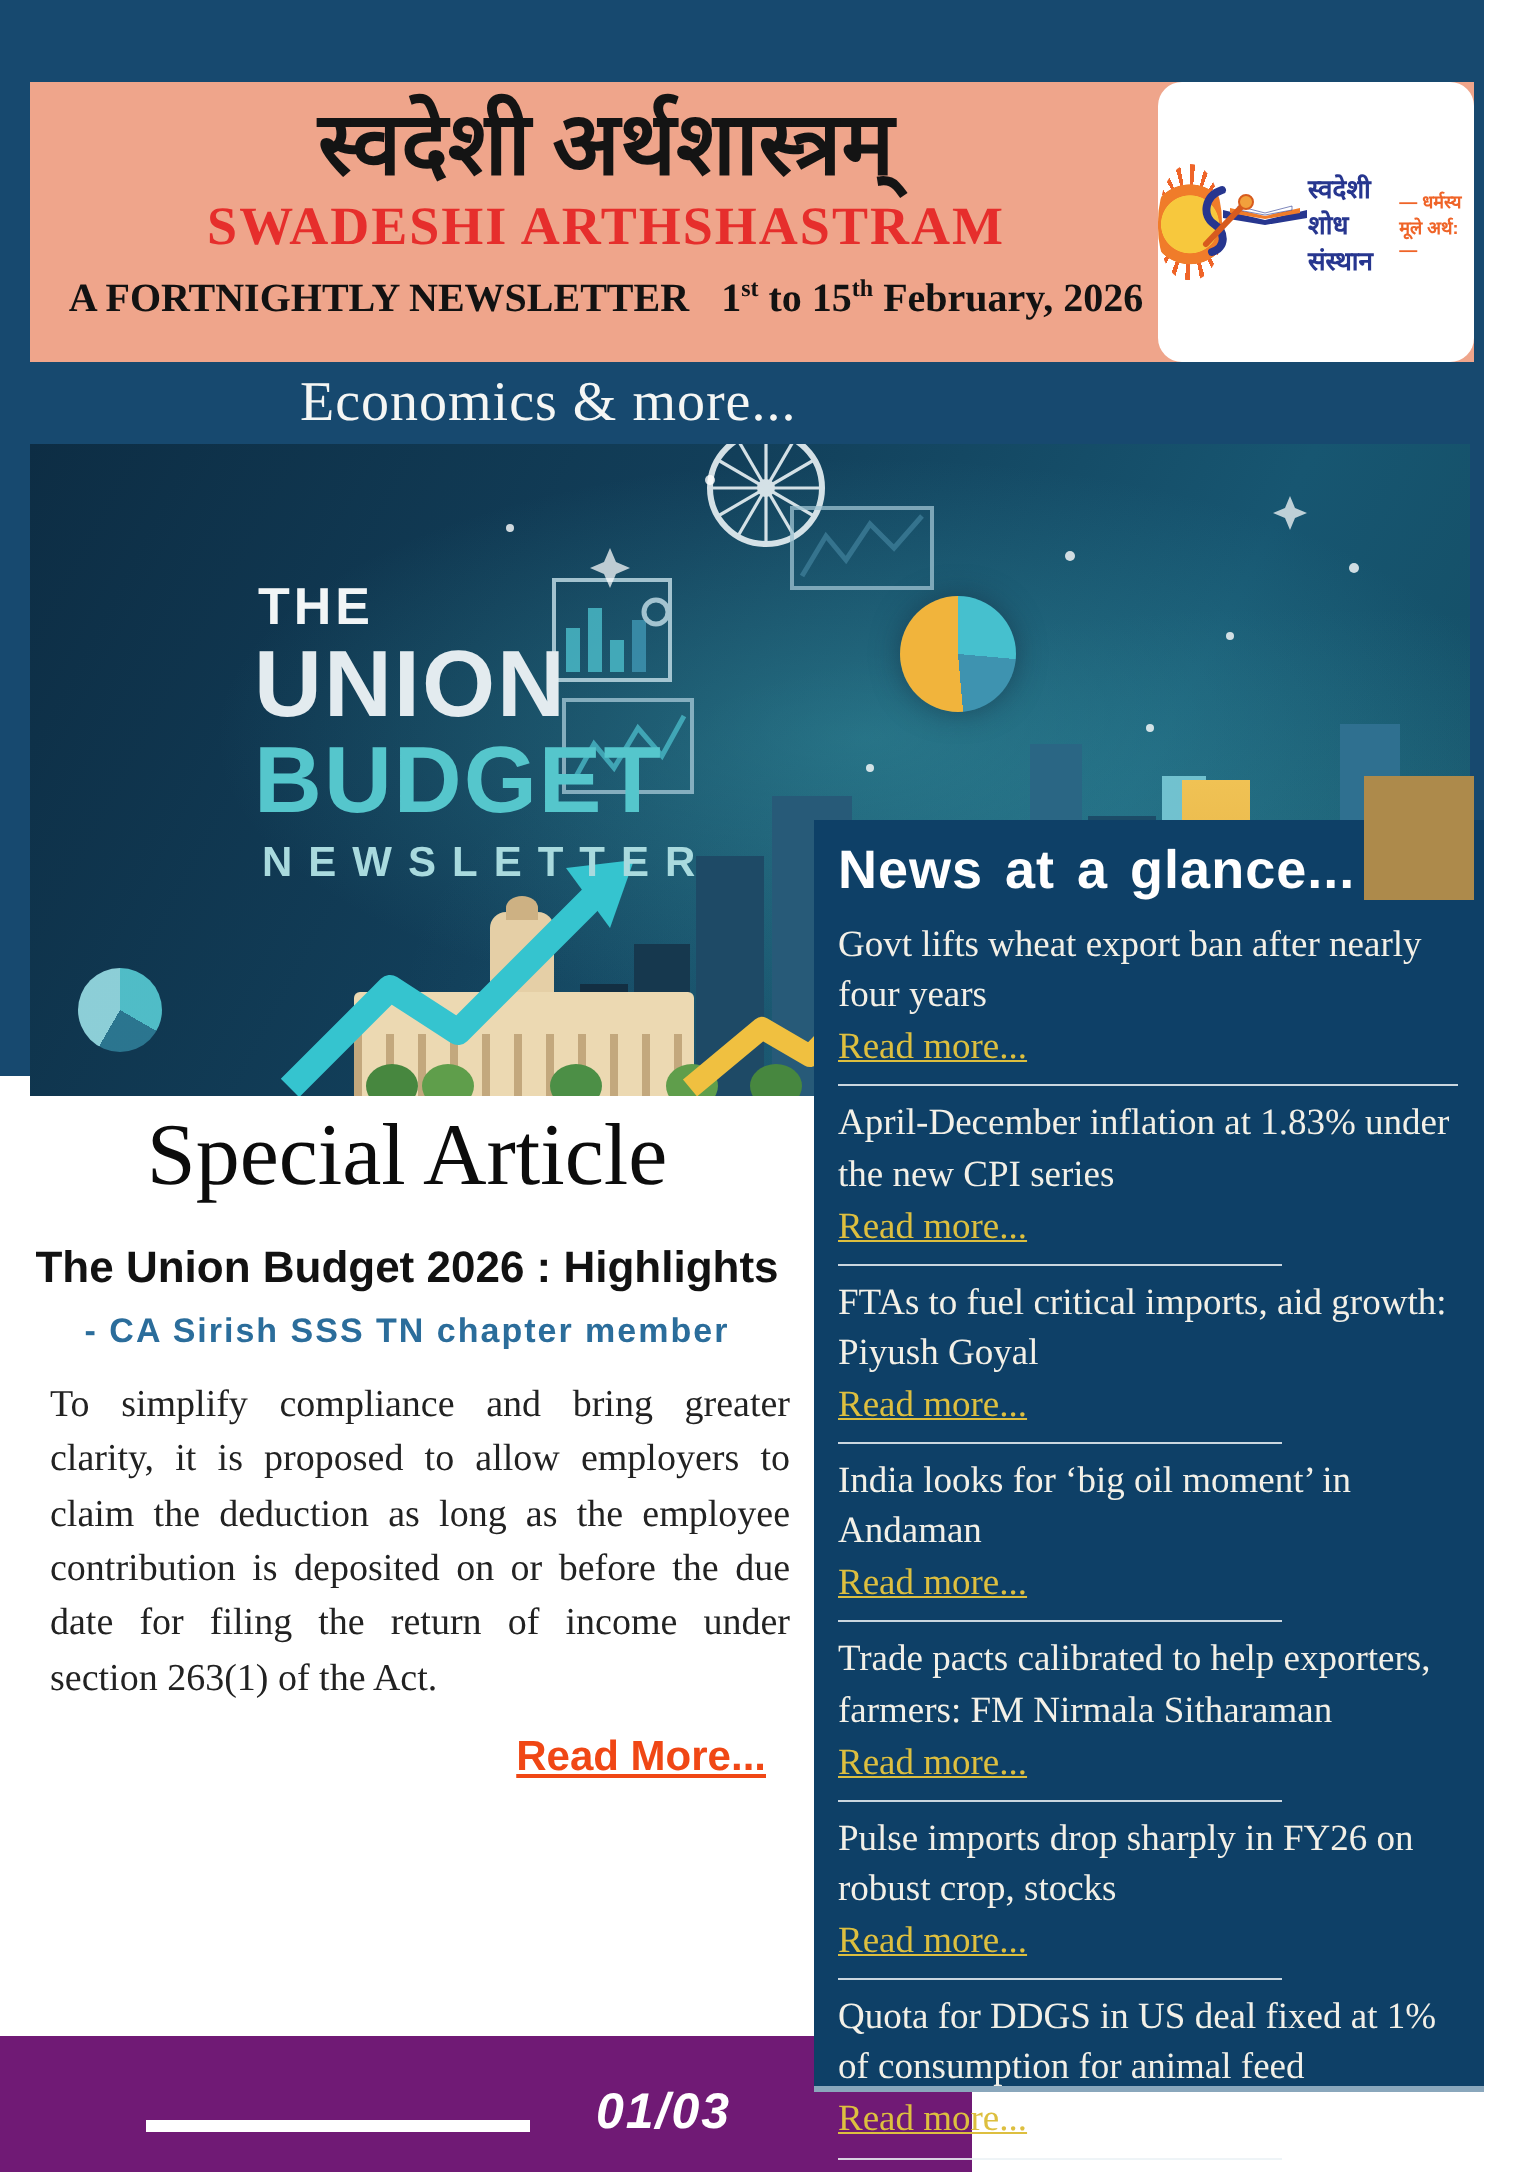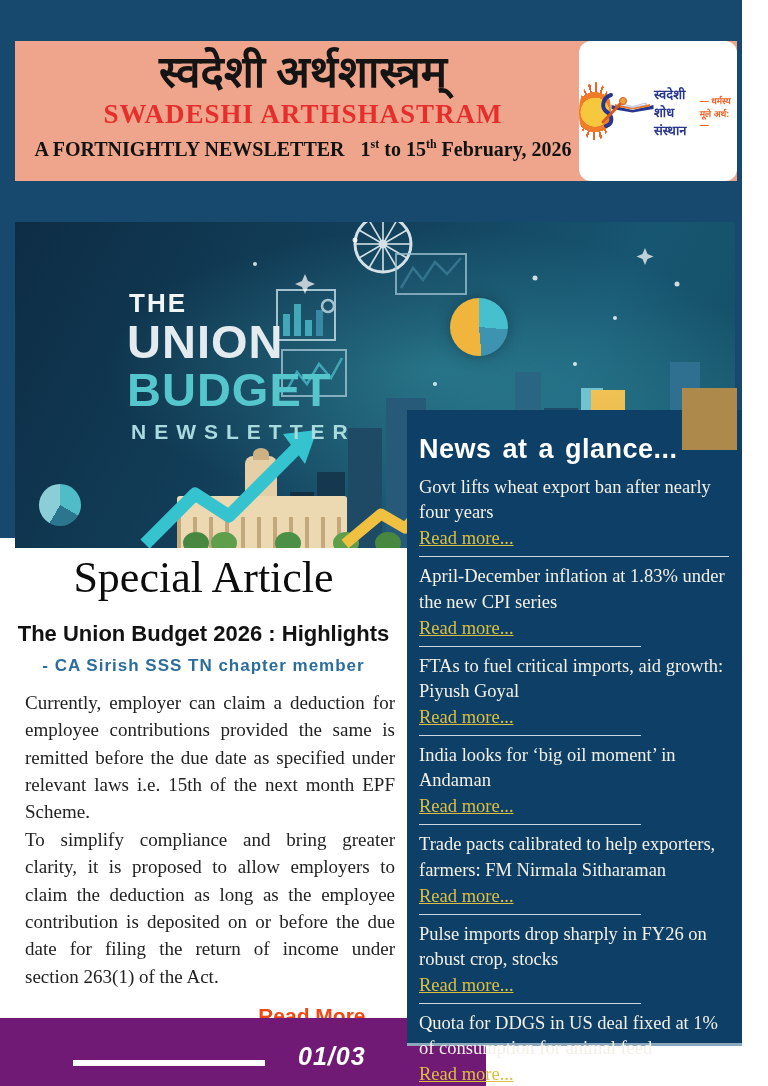--- a/index.html
+++ b/index.html
@@ -52,21 +52,21 @@
   .gold-bar { bottom:0; background:linear-gradient(180deg,#f0c254,#d9a237); }
   .parl-base { left:162px; bottom:0; width:170px; height:52px; background:#ecd9b2; border-radius:3px 3px 0 0;
       background-image:repeating-linear-gradient(90deg, #c3a87d 0 4px, transparent 4px 16px); background-size:100% 60%; background-position:0 100%; background-repeat:no-repeat; }
   .parl-tower { left:230px; bottom:40px; width:32px; height:52px; background:#e5cfa6; border-radius:8px 8px 0 0; }
   .parl-dome { left:238px; bottom:88px; width:16px; height:12px; background:#cdb183; border-radius:50% 50% 0 0; }
   .bush { bottom:-6px; width:26px; height:22px; border-radius:50%; }
 
   
   .news-panel { position:absolute; left:407px; top:410px; width:335px; height:636px; background:#0e4067; z-index:3;
       border-bottom:3px solid #8aa7bc; padding:8px 10px 0 12px; }
-  .news-heading { font-family:"Liberation Sans", sans-serif; font-weight:bold; font-size:27px; color:#ffffff; letter-spacing:0.5px; word-spacing:3px; margin:16px 0 10px 0; }
+  .news-heading { font-family:"Liberation Sans", sans-serif; font-weight:bold; font-size:27px; color:#ffffff; letter-spacing:0.5px; word-spacing:3px; margin:2px 0 10px 0; }
   .news-item p { font-size:18.5px; line-height:1.36; color:#f3f0e7; }
   .read-more-news { font-size:18.5px; line-height:1.3; color:#ddbf3f; text-decoration:underline; display:inline-block; margin:1px 0 2px 0; cursor:pointer; }
   .divider { height:1px; background:rgba(235,242,246,0.85); width:71%; margin:4px 0 7px 0; }
   .divider.wide { width:99%; }
 
   .gold-square { position:absolute; left:682px; top:388px; width:55px; height:62px; background:#ad8a4b; z-index:4; }
 
   
   .article { position:absolute; left:0; top:548px; width:407px; z-index:1; }
   .article-title { text-align:center; font-size:44px; font-weight:normal; color:#0c0c0c; margin-top:4px; }
@@ -106,20 +106,21 @@
     </div>
     <svg class="logo-book" viewBox="0 0 86 20">
       <path d="M1 4 L43 14 L85 4 L85 12 L43 19 L1 12 Z" fill="#27368f"></path>
       <path d="M8 2 L43 10 L78 2 L78 7 L43 13 L8 7 Z" fill="#f07c2a"></path>
       <path d="M16 0 L43 7 L70 0 L70 4 L43 9 L16 4 Z" fill="#ffffff" stroke="#27368f" stroke-width="0.6"></path>
     </svg>
     <div class="logo-org">स्वदेशी शोध संस्थान</div>
     <div class="logo-motto">—  धर्मस्य मूले अर्थ:  —</div>
   </div>
 
+  <div class="tagline">Economics &amp; more...</div>
 
   <div class="hero">
 
     <div class="bld" style="left:275px; width:24px; height:56px; background:#132f42;"></div>
     <div class="bld" style="left:302px; width:28px; height:76px; background:#16384e;"></div>
     <div class="bld w-rows" style="left:333px; width:34px; height:120px; background:#1e4a66;"></div>
     <div class="bld w-rows" style="left:371px; width:40px; height:150px; background:#275a78;"></div>
     <div class="bld" style="left:415px; width:30px; height:106px; background:#173f58;"></div>
     <div class="bld w-rows" style="left:500px; width:26px; height:176px; background:#2a6684;"></div>
     <div class="bld" style="left:529px; width:34px; height:140px; background:#1c4c68;"></div>
@@ -262,19 +263,18 @@
     </div>
   </div>
 
   <div class="gold-square"></div>
 
   <div class="article">
     <div class="article-title">Special Article</div>
     <div class="article-sub">The Union Budget 2026 : Highlights</div>
     <div class="article-byline">- CA Sirish SSS TN chapter member</div>
     <div class="article-body">
-      <p>Currently, employer can claim a deduction for employee contributions provided the same is remitted before the due date as specified under relevant laws i.e. 15th of the next month EPF Scheme.</p>
       <p>To simplify compliance and bring greater clarity, it is proposed to allow employers to claim the deduction as long as the employee contribution is deposited on or before the due date for filing the return of income under section 263(1) of the Act.</p>
       <a class="read-more-article">Read More...</a>
     </div>
   </div>
 
 </div>
 
 </body></html>

